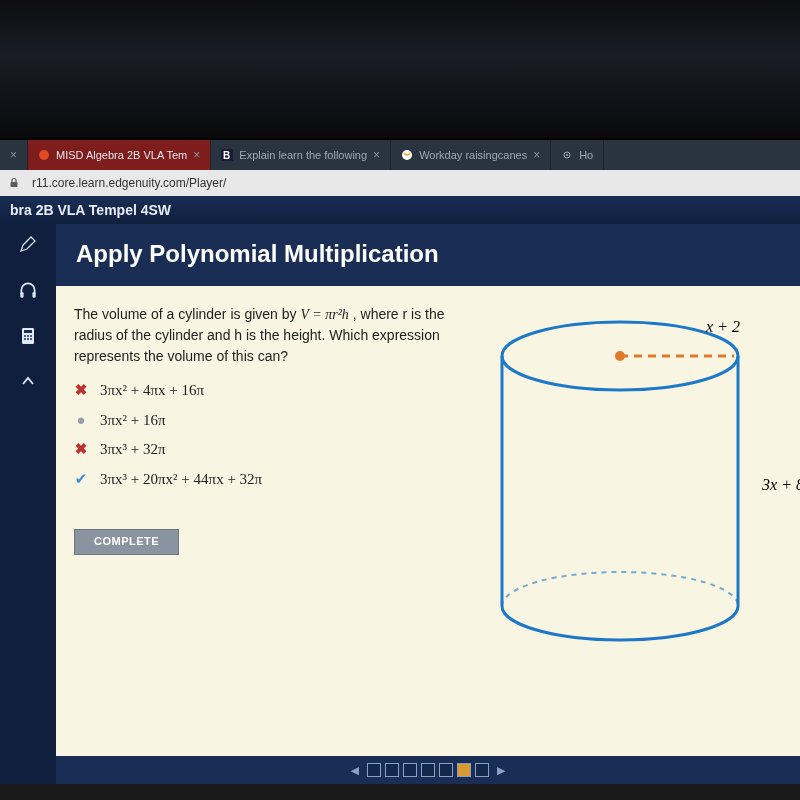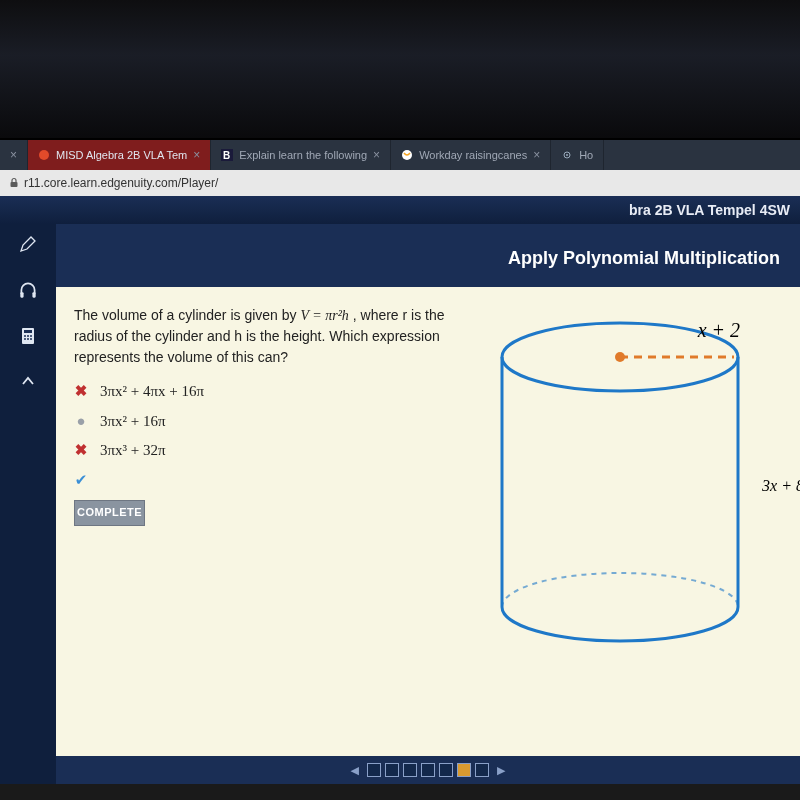--- a/index.html
+++ b/index.html
@@ -4,40 +4,40 @@
 <style>
   * { box-sizing: border-box; margin: 0; padding: 0; }
   body { font-family: Arial, Helvetica, sans-serif; background: #1a1a1a; width: 800px; height: 800px; overflow: hidden; }
   .photo-top { width: 100%; height: 140px; background: linear-gradient(180deg, #0e0e10 0%, #1a1d26 40%, #0a0a0c 100%); border-bottom: 2px solid #000; }
   .tabstrip { display: flex; align-items: stretch; background: #2a3340; height: 30px; font-size: 11px; color: #a0a8b5; overflow: hidden; }
   .tab { display: flex; align-items: center; gap: 6px; padding: 0 10px; border-right: 1px solid #1e252f; white-space: nowrap; cursor: pointer; }
   .tab.active { background: #7f1d1d; color: #e0e5ee; }
   .tab .close { font-size: 12px; color: #8a92a0; }
   .tab .favicon { width: 12px; height: 12px; display: inline-block; }
   .favicon.canvas svg, .favicon.b svg, .favicon.wd svg, .favicon.gear svg { width:12px; height:12px; }
-  .addrbar { display: flex; align-items: center; background: #e8e8e8; height: 26px; font-size: 12px; color: #333; padding: 0 8px; gap: 4px; }
+  .addrbar { display: flex; align-items: center; background: #e8e8e8; height: 26px; font-size: 12px; color: #333; padding: 0 8px; gap: 12px; }
   .lock { width: 12px; height: 12px; }
-  .coursebar { background: linear-gradient(#1a2e55,#0f1f3d); color: #e8ecf5; font-size: 14px; font-weight: bold; padding: 6px 10px; text-align: right; }
+  .coursebar { background: linear-gradient(#1a2e55,#0f1f3d); color: #e8ecf5; font-size: 14px; font-weight: bold; padding: 6px 10px; }
   .workspace { display: flex; height: 560px; background: #0f1f3d; }
   .toolbar { width: 56px; background: #0f1f3d; display: flex; flex-direction: column; align-items: center; padding-top: 6px; gap: 18px; }
   .toolbar .tbtn { width: 28px; height: 28px; display: flex; align-items: center; justify-content: center; color: #dfe6f2; cursor: pointer; }
   .content { flex: 1; display: flex; flex-direction: column; }
-  .slide-title { background: #1a2e55; color: #fff; font-size: 18px; font-weight: bold; padding: 24px 20px 18px; text-align: right; }
+  .slide-title { background: #1a2e55; color: #fff; font-size: 24px; font-weight: bold; padding: 16px 20px 18px; }
   .slide-body { flex: 1; background: #f8f6e3; padding: 18px 18px 10px; position: relative; display: flex; }
   .qtext { width: 390px; font-size: 14px; color: #222; line-height: 1.45; }
   .qtext .stem { margin-bottom: 14px; }
   .opts { margin-top: 8px; }
   .opt { display: flex; align-items: center; gap: 12px; margin: 8px 0; font-family: "Times New Roman", serif; font-size: 15px; }
   .mark { width: 14px; display: flex; justify-content: center; }
   .mark.x { color: #c03030; font-weight: bold; }
   .mark.dot { color: #9aa0a8; }
   .mark.chk { color: #3a8fd6; }
-  .complete { display: inline-block; margin-top: 0; background: #8a94a0; color: #fff; font-size: 11px; font-weight: bold; letter-spacing: 0.5px; padding: 4px 2px; border: 1px solid #6e7682; cursor: pointer; }
+  .complete { display: inline-block; margin-top: 30px; background: #8a94a0; color: #fff; font-size: 11px; font-weight: bold; letter-spacing: 0.5px; padding: 4px 19px; border: 1px solid #6e7682; cursor: pointer; }
   .figure { position: absolute; right: 0; top: 20px; width: 320px; height: 360px; }
-  .rlabel { position: absolute; right: 60px; top: 12px; font-family: "Times New Roman", serif; font-style: italic; font-size: 20px; text-align: center; }
+  .rlabel { position: absolute; right: 60px; top: 12px; font-family: "Times New Roman", serif; font-style: italic; font-size: 16px; text-align: center; }
   .hlabel { position: absolute; right: -4px; top: 170px; font-family: "Times New Roman", serif; font-style: italic; font-size: 16px; }
   .navfoot { height: 28px; background: #1a2e55; display:flex; align-items:center; justify-content:center; gap:4px; }
   .navfoot .sq { width:14px; height:14px; border:1px solid #8aa0c8; background:#13284b; }
   .navfoot .sq.cur { background:#d89a30; }
   .navfoot .arrow { color:#8aa0c8; font-size:11px; padding:0 4px; cursor:pointer; }
 </style>
 </head>
 <body>
 
 <div class="photo-top"></div>
@@ -151,20 +151,21 @@
           <div class="opt">
             <span class="mark dot">●</span>
             <span>3πx² + 16π</span>
           </div>
           <div class="opt">
             <span class="mark x">✖</span>
             <span>3πx³ + 32π</span>
           </div>
           <div class="opt">
             <span class="mark chk">✔</span>
+            <span>3πx³ + 20πx² + 44πx + 32π</span>
           </div>
         </div>
         <div class="complete">COMPLETE</div>
       </div>
 
       <div class="figure">
         <svg viewBox="0 0 320 360" width="320" height="360">
           <ellipse cx="140" cy="50" rx="118" ry="34" fill="none" stroke="#1e78c8" stroke-width="3"></ellipse>
           <line x1="22" y1="50" x2="22" y2="300" stroke="#1e78c8" stroke-width="3"></line>
           <line x1="258" y1="50" x2="258" y2="300" stroke="#1e78c8" stroke-width="3"></line>

